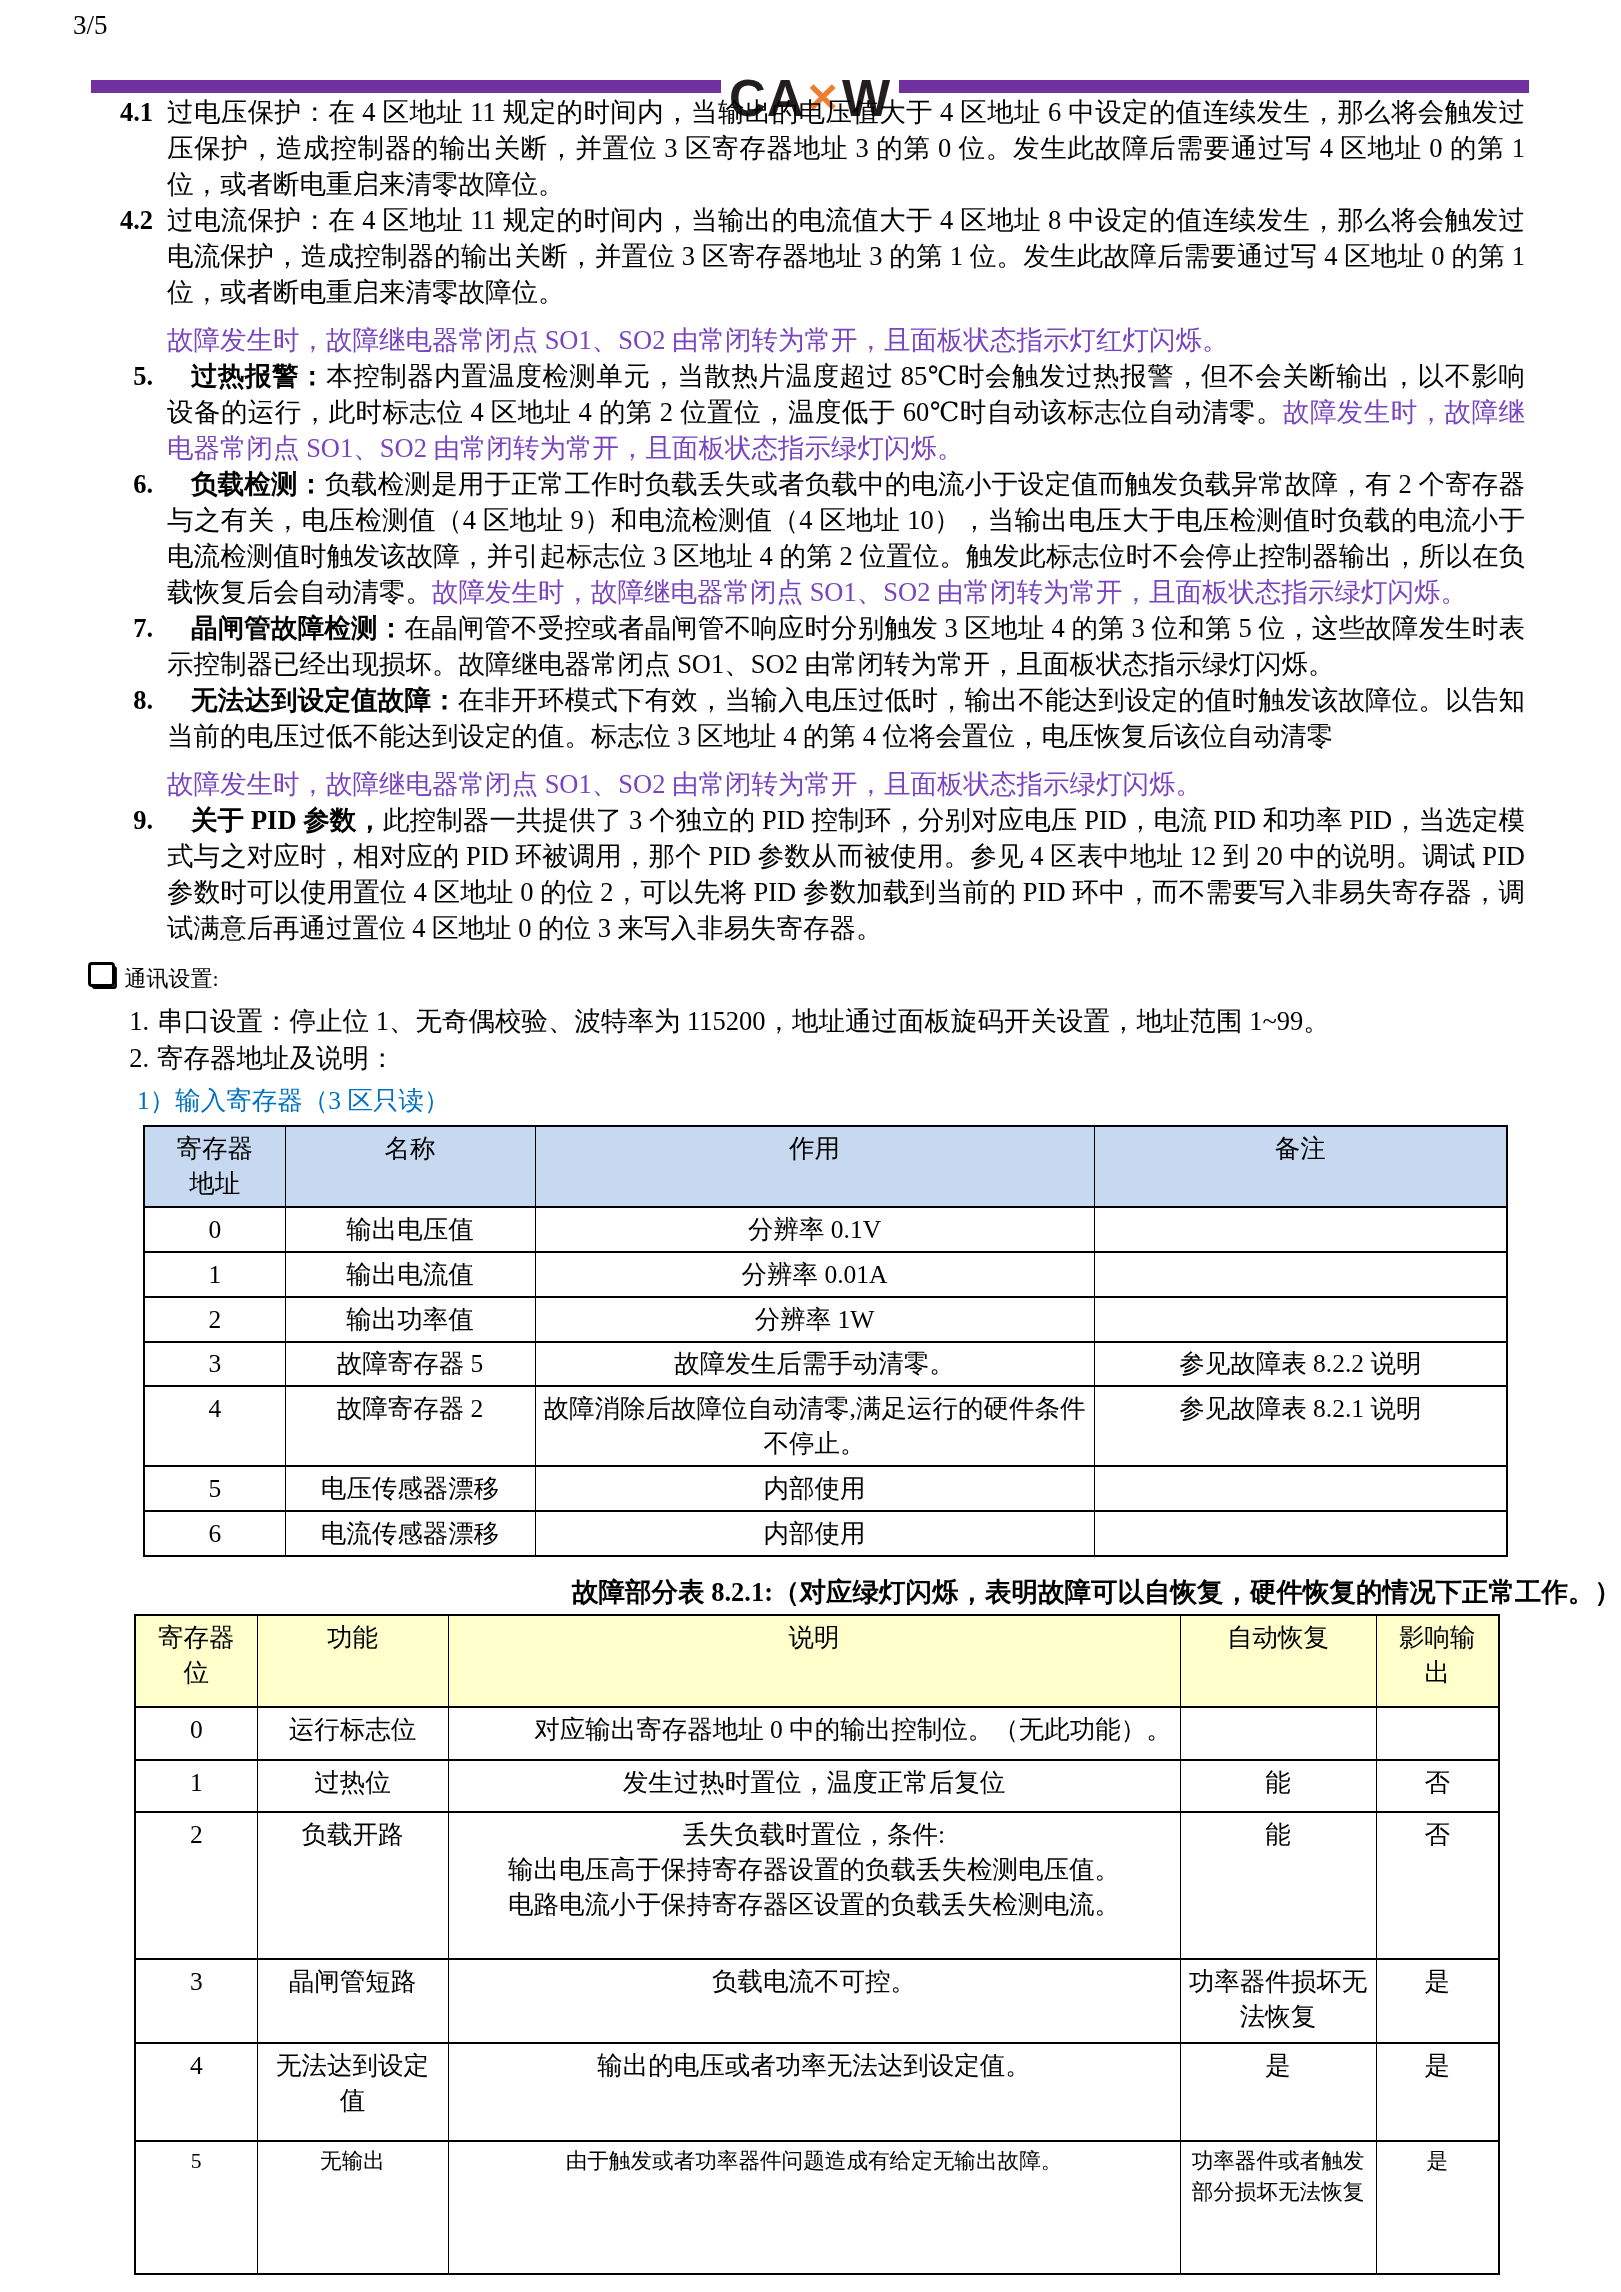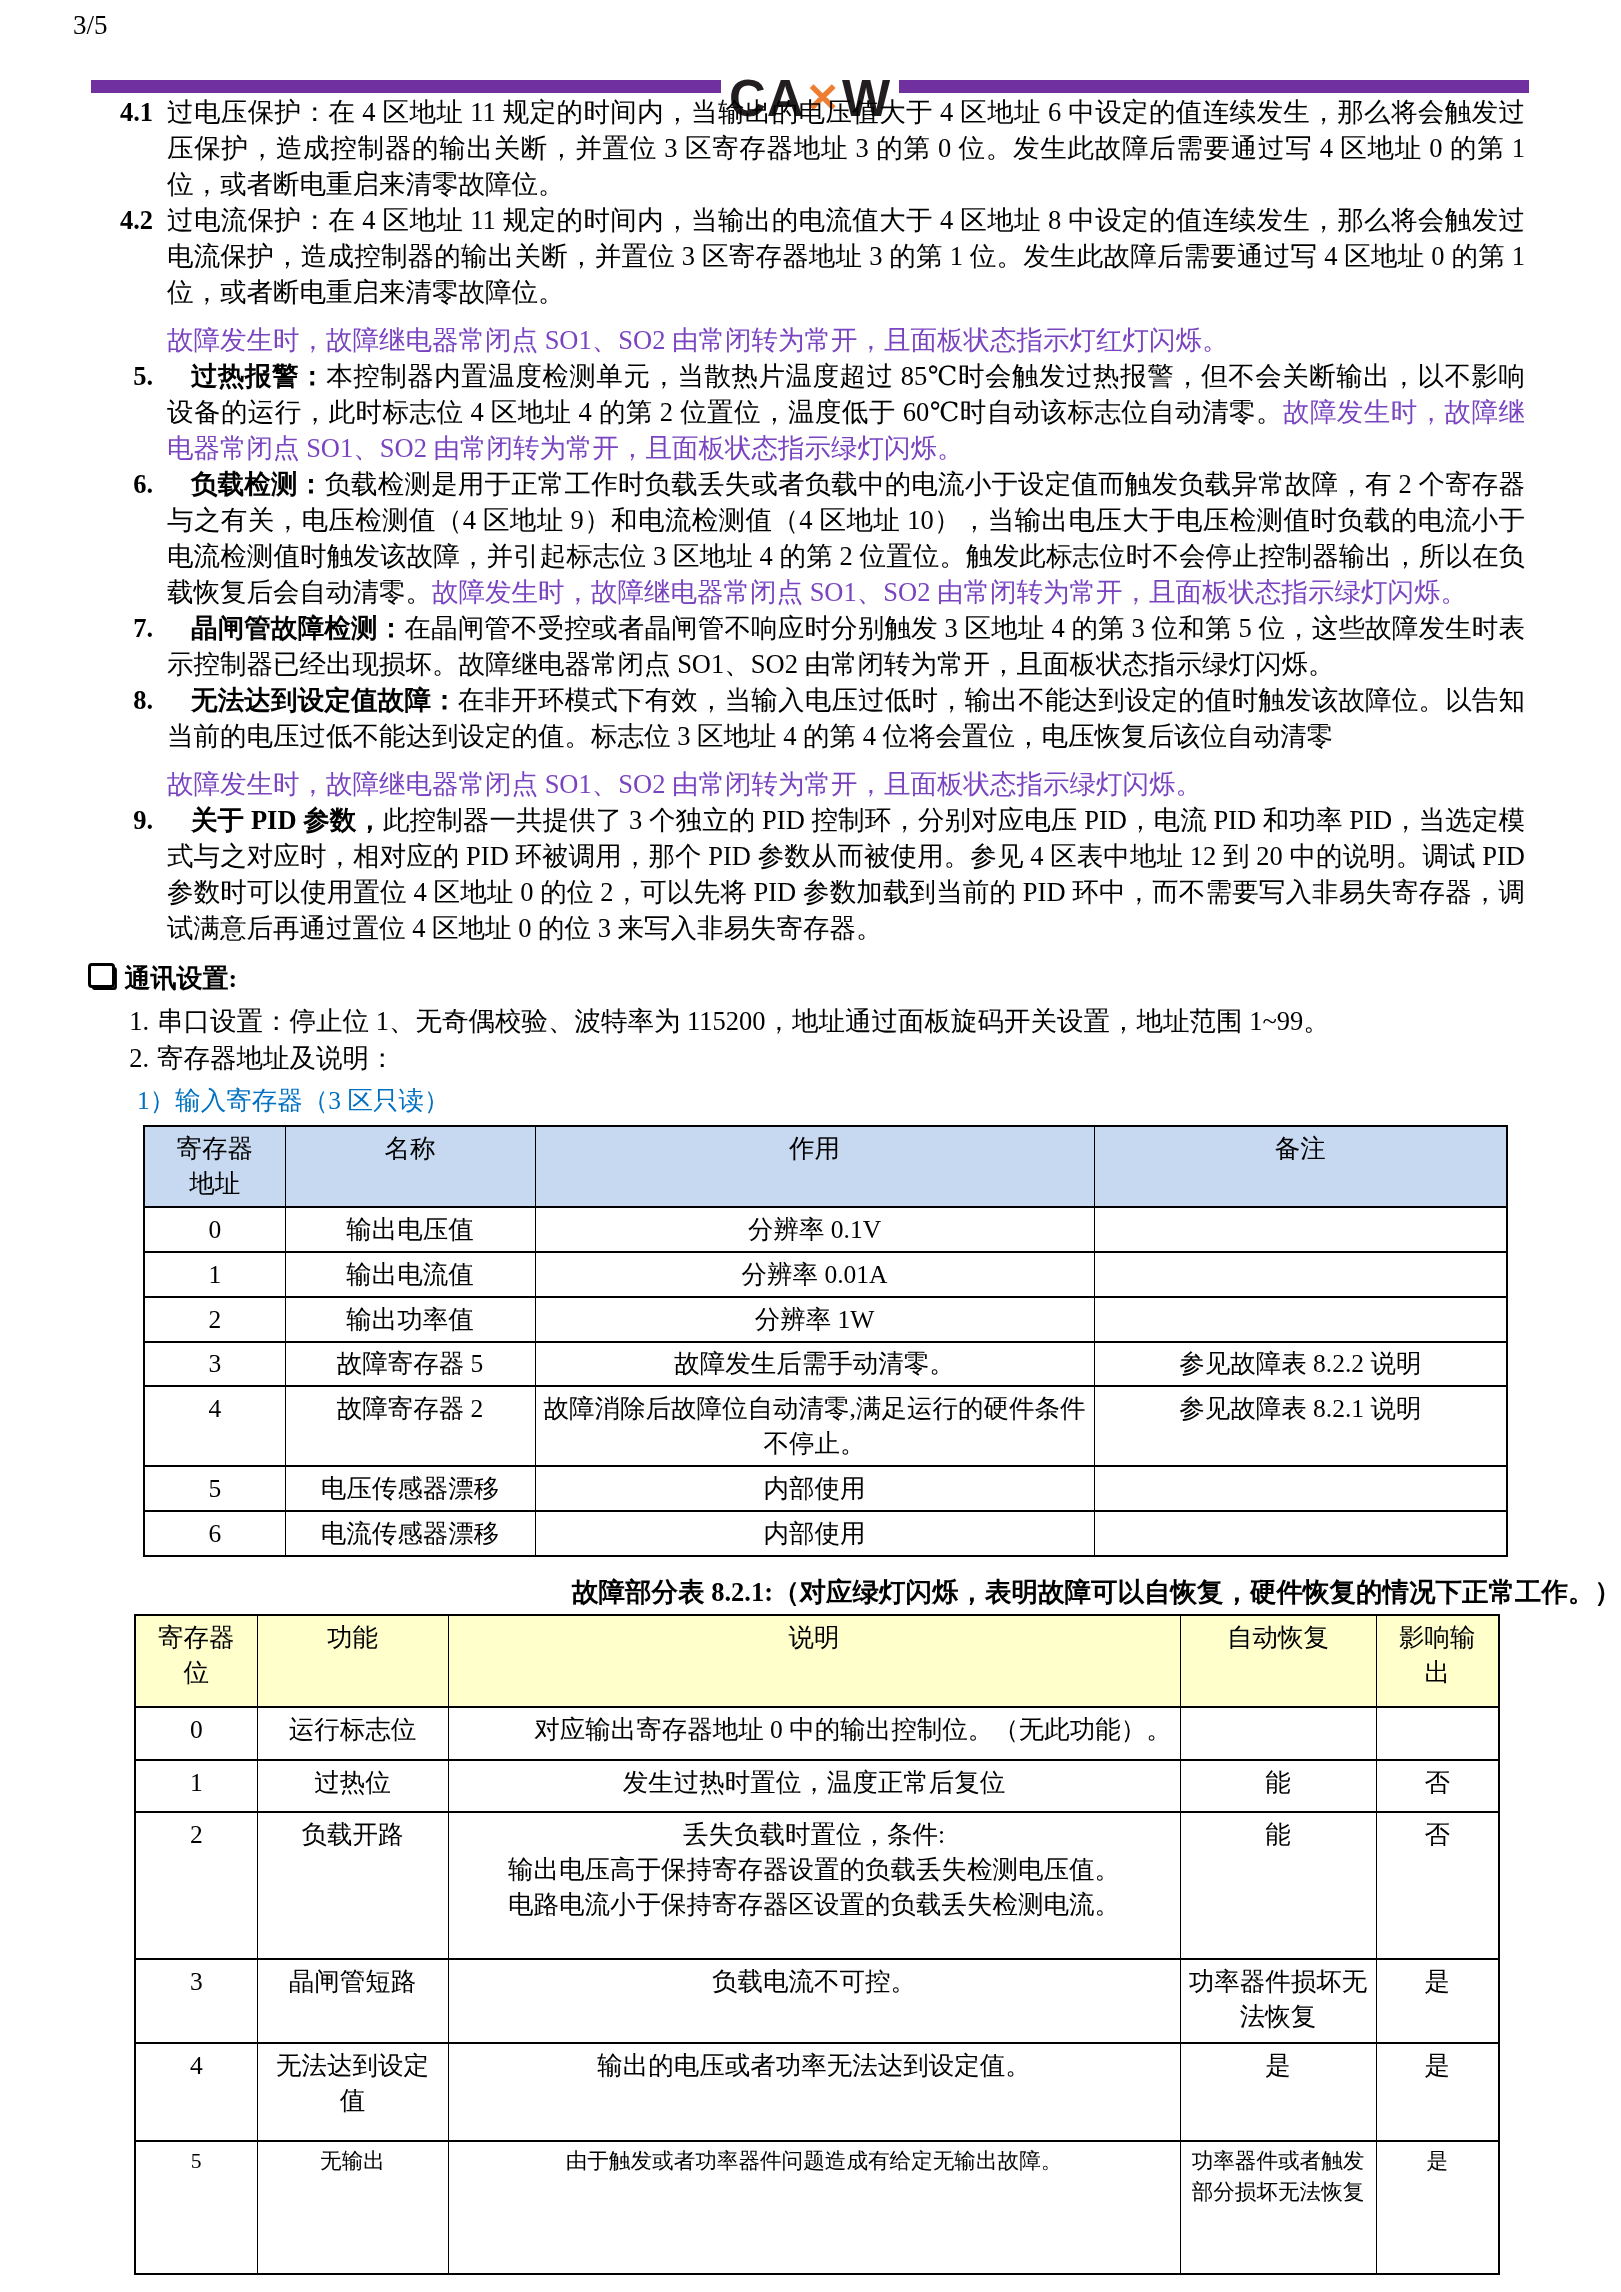--- a/index.html
+++ b/index.html
@@ -10,21 +10,21 @@
   .bar{flex:1;height:12.7px;background:#7030A0;}
   .logo{display:flex;align-items:flex-end;padding:0 7.8px;font-family:"Liberation Sans",sans-serif;
         font-weight:bold;font-size:51px;letter-spacing:1px;color:#221e1f;line-height:51px;margin-top:24px;}
   .lx{color:#ED7D31;font-size:41px;margin:0 1px;}
   .content{padding-top:94px;}
   .item{position:relative;padding-left:167px;padding-right:96px;font-size:26.5px;line-height:36px;text-align:justify;}
   .item .num{position:absolute;left:88px;width:65px;text-align:right;font-weight:bold;}
   .title.bold{font-weight:bold;margin-left:24px;}
   .purple{color:#7A44C0;margin-top:12px;}
   .pline{display:block;}
-  .comm-heading{margin:9.8px 0 2px 88px;font-size:26px;font-weight:bold;line-height:45px;}
+  .comm-heading{margin:9.8px 0 2px 88px;font-size:22px;font-weight:normal;line-height:45px;}
   .sq{display:inline-block;width:20.6px;height:18.6px;border:3.9px solid #000;border-radius:3.9px;
       margin-right:9.8px;box-shadow:2.9px 2.9px 0 -1px #000;vertical-align:-1px;}
   .comm-item{position:relative;padding-left:157px;padding-right:96px;font-size:26.5px;line-height:37px;text-align:justify;}
   .comm-item .num{position:absolute;left:106px;width:43px;text-align:right;}
   .blue-sub{margin:7.8px 0 9.8px 137px;color:#0070C0;font-size:25.5px;line-height:31px;}
   table.t{border-collapse:collapse;table-layout:fixed;font-size:25.5px;border:2.9px solid #000;}
   .t1{margin-left:143px;width:1362px;}
   .t2{margin-left:134px;width:1364px;}
   .t th,.t td{border-left:1px solid #000;border-right:1px solid #000;border-top:2px solid #000;
       border-bottom:2px solid #000;vertical-align:top;text-align:center;white-space:pre-line;

